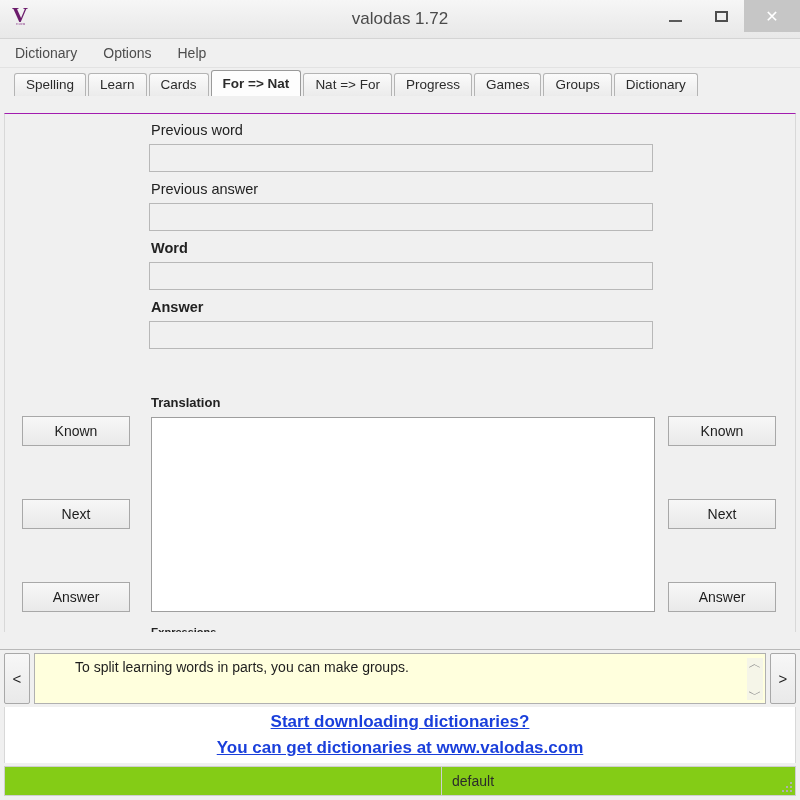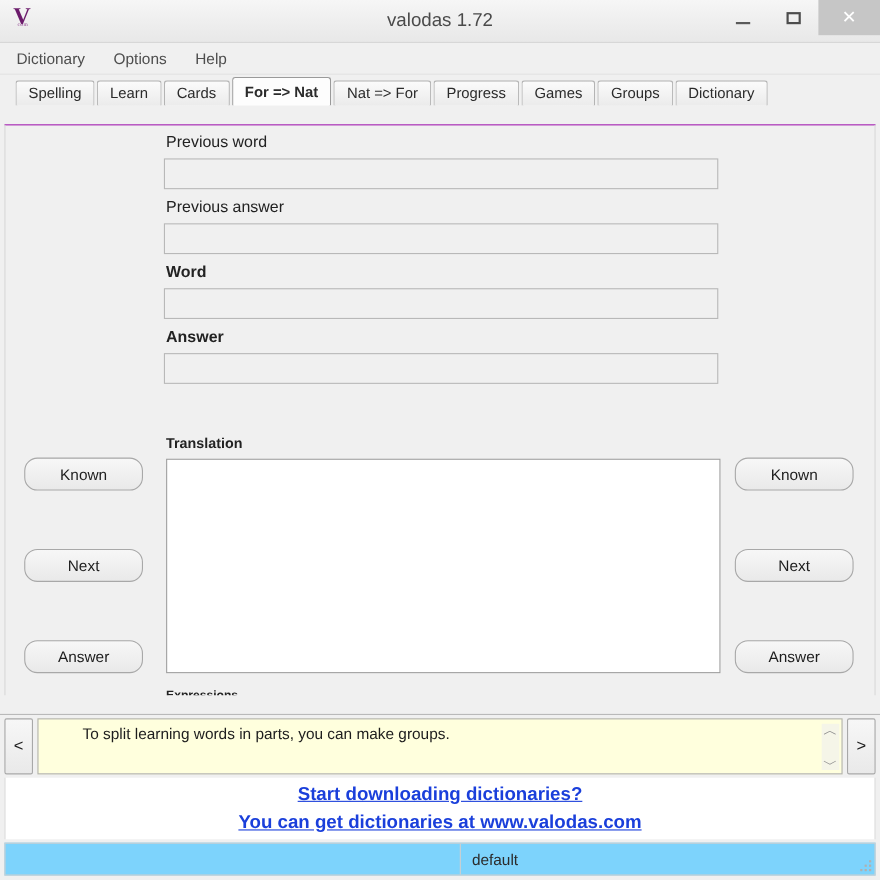--- a/index.html
+++ b/index.html
@@ -232,21 +232,21 @@
     padding: 3px;
   }
 
   .side-btn {
     position: absolute;
     width: 108px;
     height: 30px;
     box-sizing: border-box;
     background: linear-gradient(to bottom, #f7f7f7 0%, #e9e9e9 100%);
     border: 1px solid #a8a8a8;
-    border-radius: 12px;
+    border-radius: 0;
     font-size: 14px;
     color: #1d1d1d;
     font-family: "Liberation Sans", sans-serif;
     cursor: default;
     padding: 0;
   }
   .lb1 { left: 17px;  top: 302px; }
   .lb2 { left: 17px;  top: 385px; }
   .lb3 { left: 17px;  top: 468px; }
   .rb1 { left: 663px; top: 302px; }
@@ -347,26 +347,27 @@
     cursor: pointer;
     line-height: 1.55;
     white-space: nowrap;
   }
 
   
   .statusbar {
     height: 30px;
     min-height: 30px;
     margin: 3px 4px 4px 4px;
-    background: #7dd3fc;
+    background: #84cc16;
     border: 1px solid #cfcfcf;
     box-sizing: border-box;
     display: flex;
     align-items: stretch;
     position: relative;
+    padding-left: 23px;
   }
   .status-panel-1 {
     width: 414px;
     border-right: 1px solid #cfcfcf;
     box-sizing: border-box;
   }
   .status-panel-2 {
     flex: 1 1 auto;
     display: flex;
     align-items: center;

